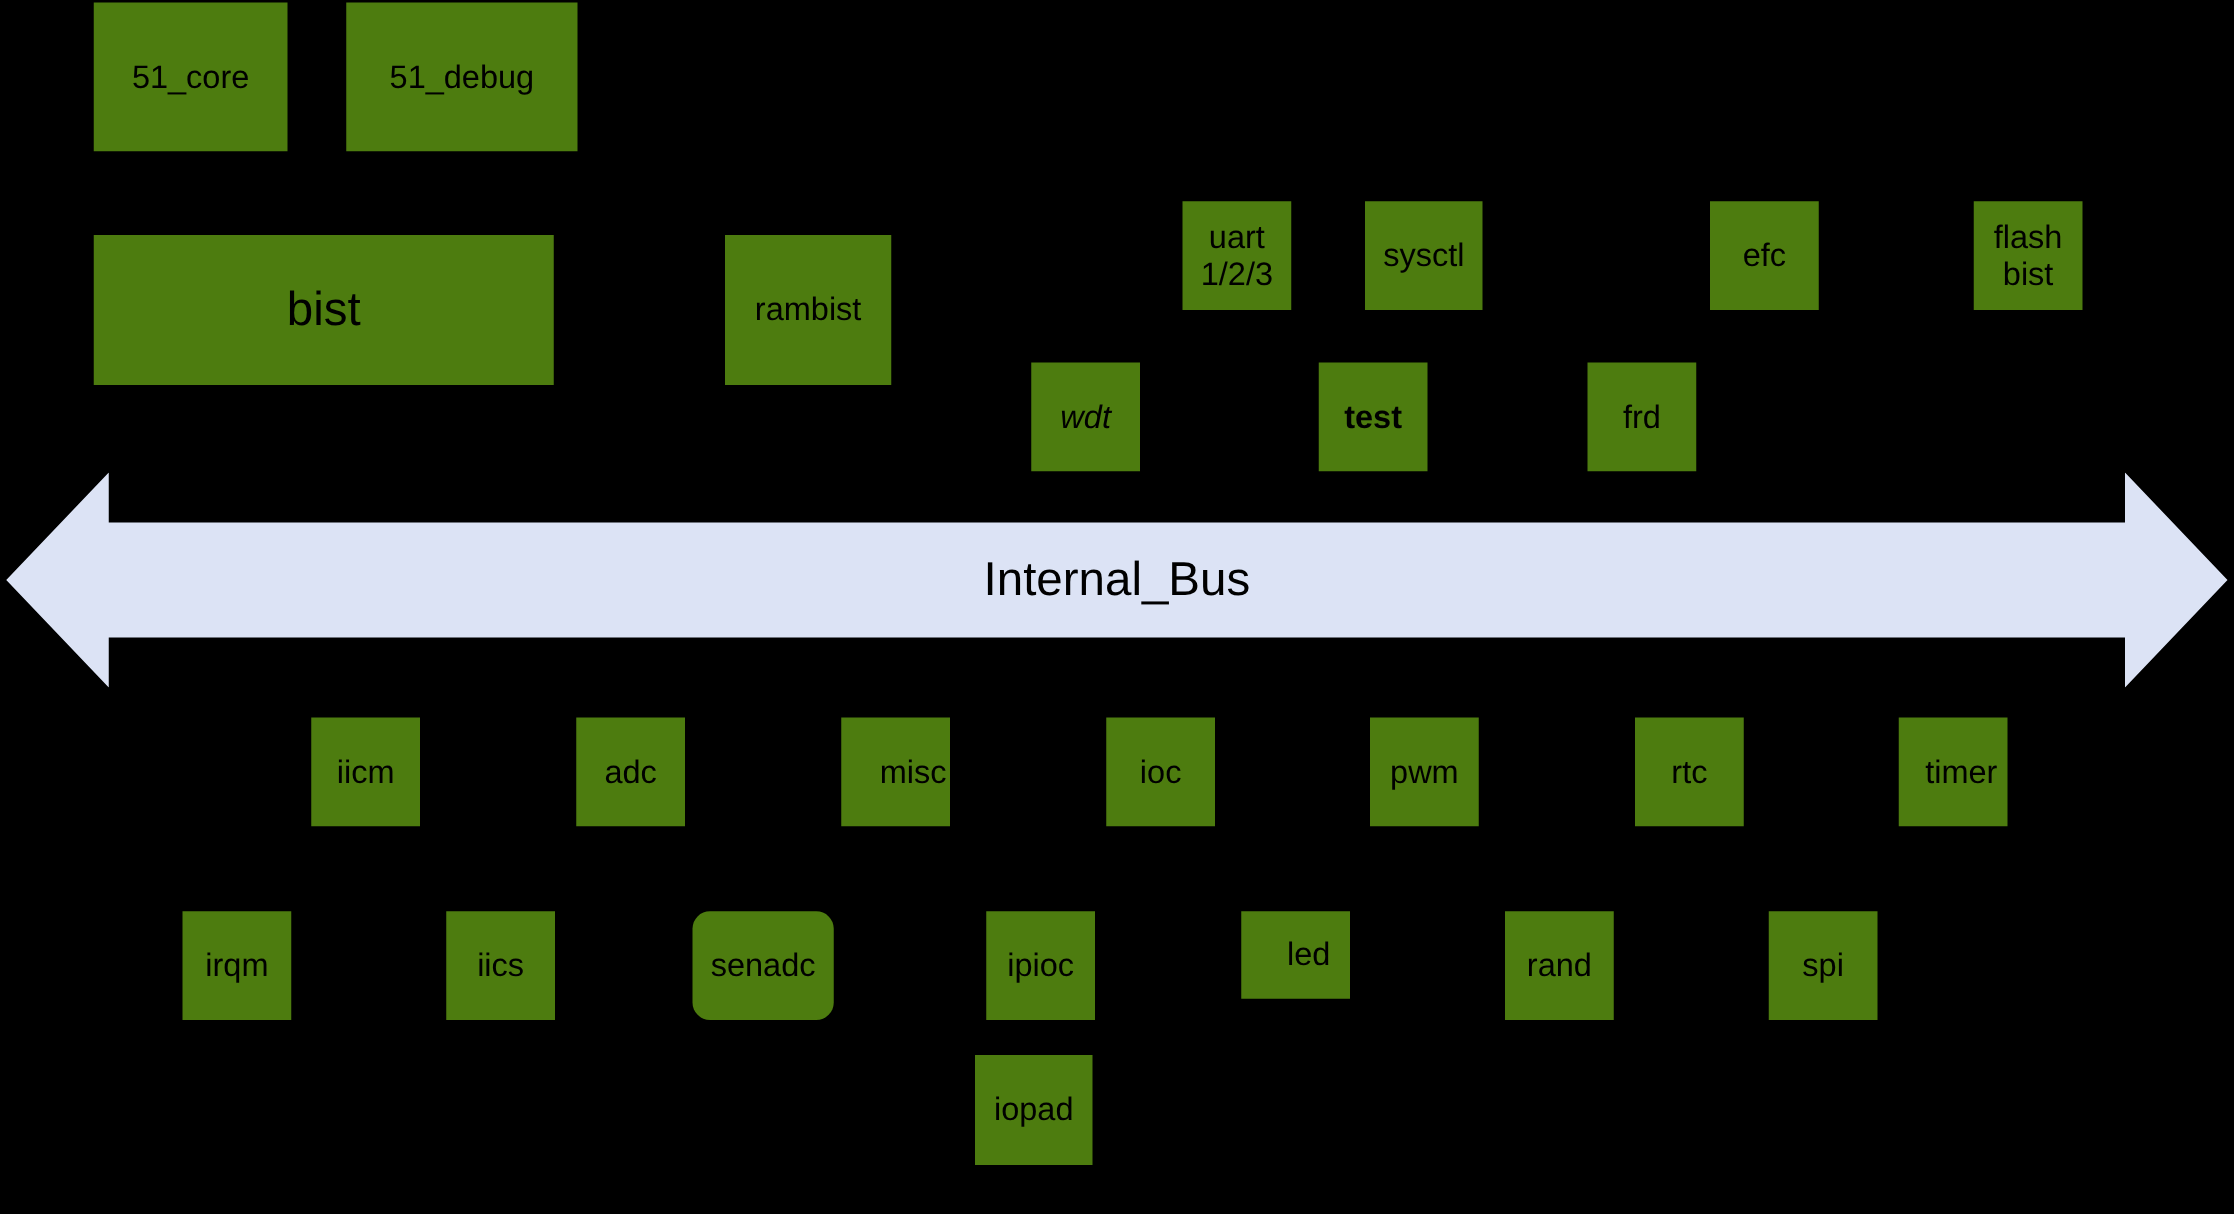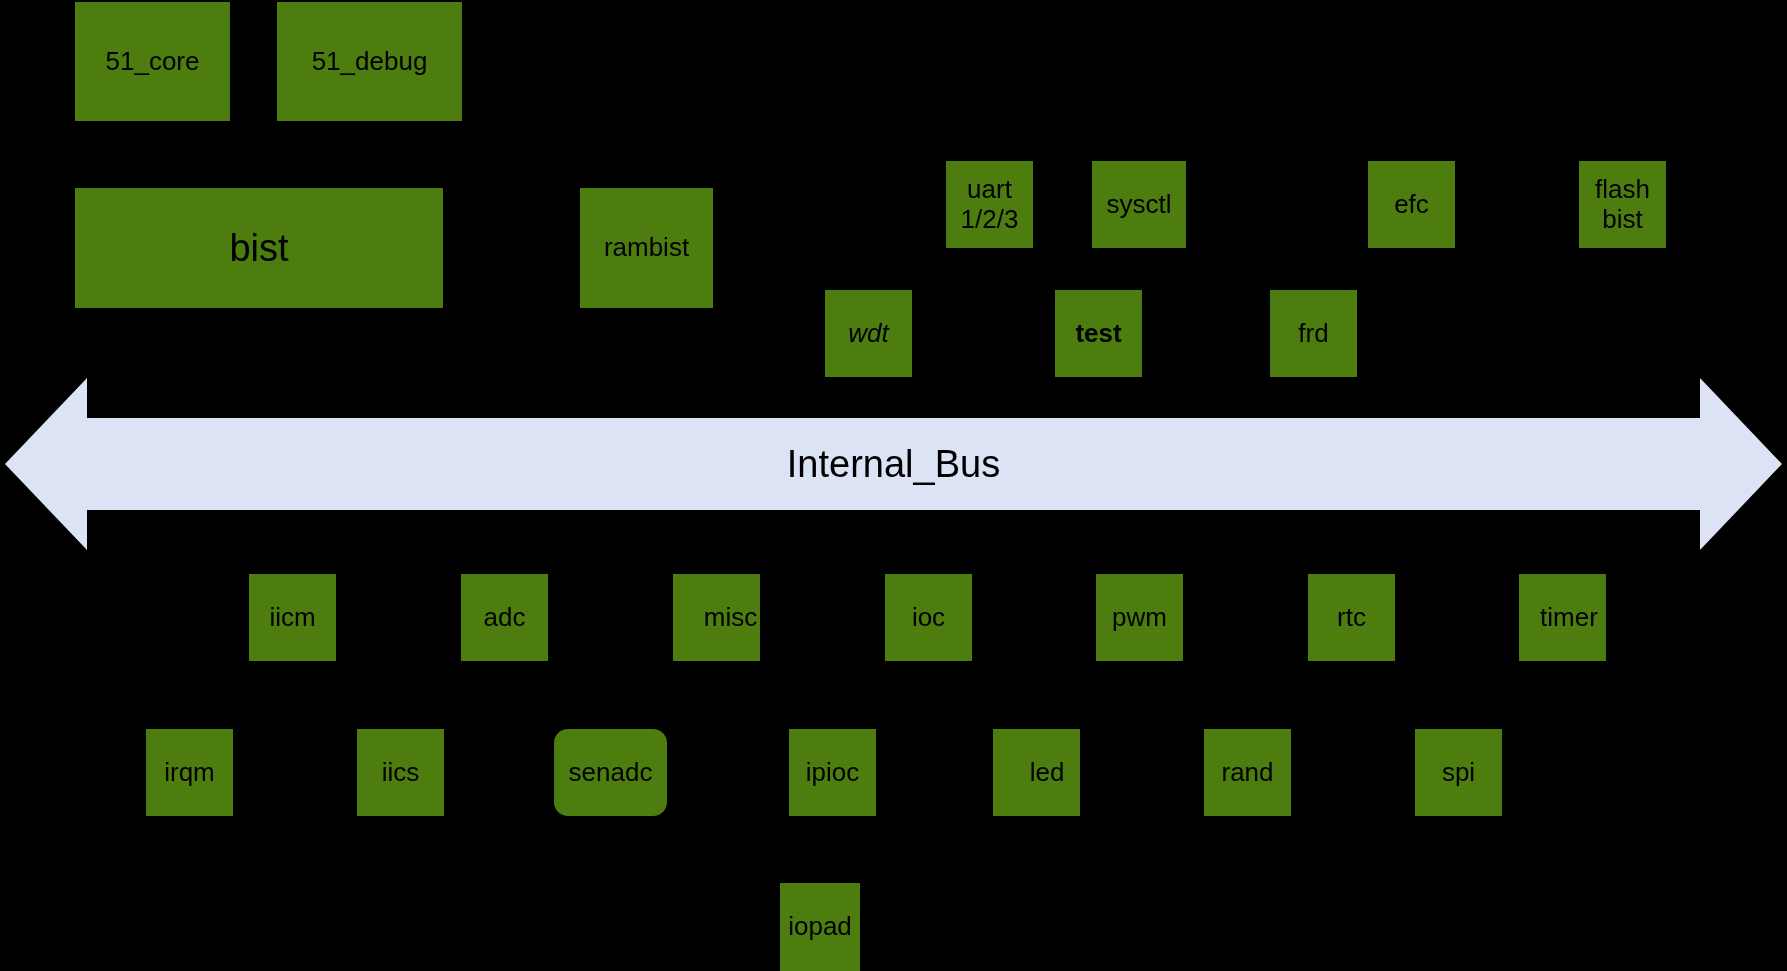--- a/index.html
+++ b/index.html
@@ -90,19 +90,19 @@
       <div class="block" style="left: 461px; top: 574px; width: 87px; height: 87px;">adc</div>
       <div class="block" style="left: 673px; top: 574px; width: 87px; height: 87px; padding-left: 28px;">misc</div>
       <div class="block" style="left: 885px; top: 574px; width: 87px; height: 87px;">ioc</div>
       <div class="block" style="left: 1096px; top: 574px; width: 87px; height: 87px;">pwm</div>
       <div class="block" style="left: 1308px; top: 574px; width: 87px; height: 87px;">rtc</div>
       <div class="block" style="left: 1519px; top: 574px; width: 87px; height: 87px; padding-left: 13px;">timer</div>
       <div class="block" style="left: 146px; top: 729px; width: 87px; height: 87px;">irqm</div>
       <div class="block" style="left: 357px; top: 729px; width: 87px; height: 87px;">iics</div>
       <div class="block" style="left: 554px; top: 729px; width: 113px; height: 87px; border-radius: 14px;">senadc</div>
       <div class="block" style="left: 789px; top: 729px; width: 87px; height: 87px;">ipioc</div>
-      <div class="block" style="left: 993px; top: 729px; width: 87px; height: 87px; padding-left: 21px;">led</div>
+      <div class="block" style="left: 993px; top: 729px; width: 87px; height: 70px; padding-left: 21px;">led</div>
       <div class="block" style="left: 1204px; top: 729px; width: 87px; height: 87px;">rand</div>
       <div class="block" style="left: 1415px; top: 729px; width: 87px; height: 87px;">spi</div>
-      <div class="block" style="left: 780px; top: 883px; width: 80px; height: 88px; text-align: right;">iopad</div>
+      <div class="block" style="left: 780px; top: 844px; width: 94px; height: 88px; text-align: right;">iopad</div>
     </div>
 
 </div>
 
 </body></html>

